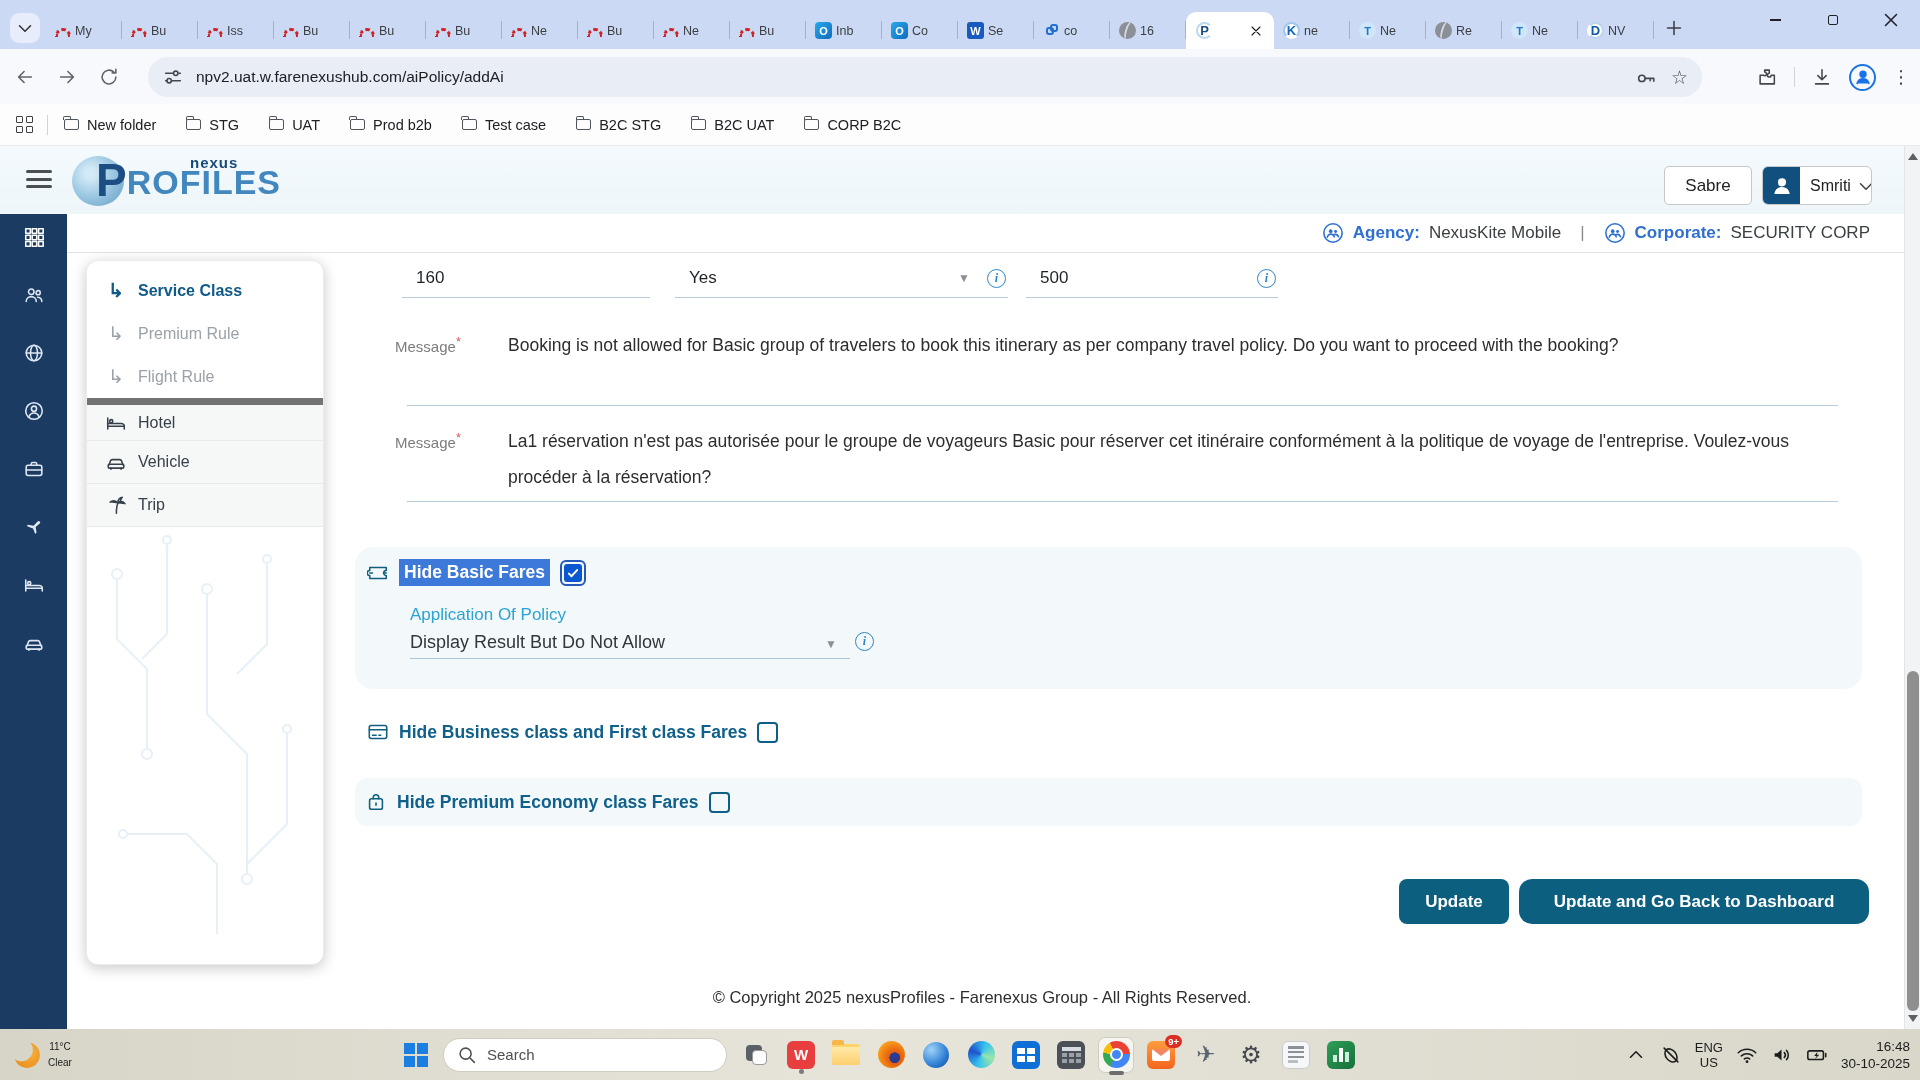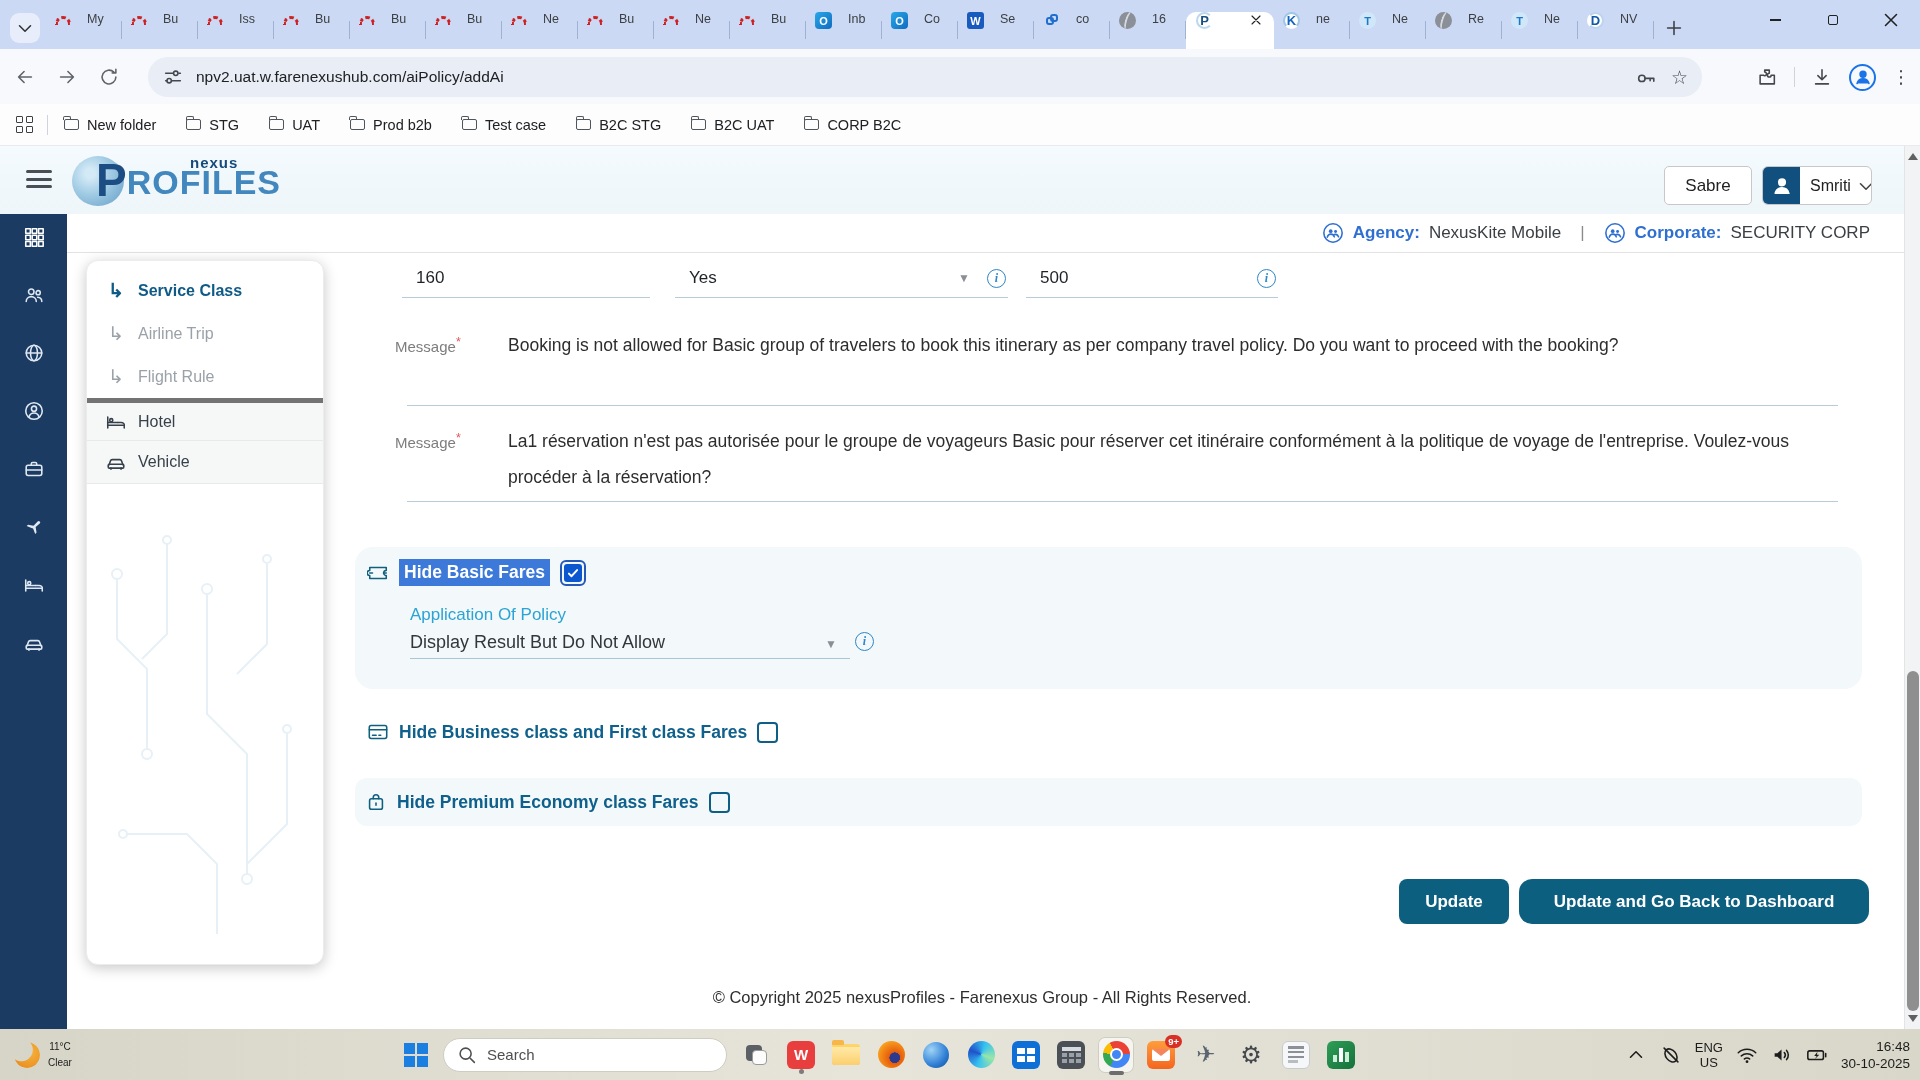--- a/index.html
+++ b/index.html
@@ -1,21 +1,21 @@
 <!DOCTYPE html>
 <html><head>
 <meta charset="utf-8">
 <style>
   * { margin:0; padding:0; box-sizing:border-box; }
   html,body { width:1920px; height:1080px; overflow:hidden; font-family:"Liberation Sans",sans-serif; background:#fff; }
 
   
   #tabstrip { position:absolute; left:0; top:0; width:1920px; height:49px; background:#ccd9f4; display:flex; align-items:flex-end; }
   #tab-search { width:30px; height:30px; margin:0 6px 6px 10px; border-radius:9px; background:#e7edfb; display:flex; align-items:center; justify-content:center; color:#333; }
-  .tab { height:37px; display:flex; gap:16px; padding:0 9px; font-size:12.5px; color:#3c4043; border-radius:10px 10px 0 0; position:relative; min-width:0; }
+  .tab { height:37px; display:flex; align-items:center; gap:4px; padding:0 9px; font-size:12.5px; color:#3c4043; border-radius:10px 10px 0 0; position:relative; min-width:0; }
   .tab.inactive { width:75px; }
   .tab.inactive + .tabsep { width:1px; height:18px; background:#9fb2d6; margin-bottom:10px; }
   .tab.active { width:88px; background:#fff; justify-content:space-between; padding:0 10px; }
   .tab .tlabel { overflow:hidden; white-space:nowrap; flex:1; }
   .tab-close { width:16px; height:16px; display:flex; align-items:center; justify-content:center; border-radius:8px; color:#202124; }
   #new-tab { width:28px; height:28px; margin:0 0 7px 6px; display:flex; align-items:center; justify-content:center; color:#3c4043; }
   #win-controls { margin-left:auto; display:flex; align-self:flex-start; height:40px; }
   .winbtn { width:58px; height:40px; display:flex; align-items:center; justify-content:center; color:#202124; }
   .win-min-glyph { width:11px; height:2px; background:#202124; }
   .win-max-glyph { width:10px; height:10px; border:1.6px solid #202124; border-radius:2px; }
@@ -81,21 +81,21 @@
   #rail { position:absolute; left:0; top:214px; width:67px; height:815px; background:#1b3b63; display:flex; flex-direction:column; align-items:center; padding-top:12px; gap:36px; }
   .rail-ic { color:#dfe8f2; display:flex; }
   .rail-ic:first-child { color:#ffffff; }
 
   
   #submenu-card { position:absolute; left:86px; top:260px; width:238px; height:705px; background:#fff; border:1px solid #ececec; border-radius:12px; box-shadow:0 3px 14px rgba(0,0,0,.22); overflow:hidden; padding-top:8px; }
   .sm-item { height:43px; display:flex; align-items:center; gap:11px; padding-left:18px; font-size:16px; position:relative; z-index:2; }
   .sm-item .glyph { font-size:19px; display:flex; width:22px; justify-content:center; }
   .sm-active { color:#0f5a87; font-weight:bold; }
   .sm-muted { color:#9aa1a8; }
-  .sm-row { color:#37414b; background:#f6f7f7; border-top:5px solid #737373; border-bottom:1px solid #e9e9e9; }
+  .sm-row { color:#37414b; background:#f6f7f7; border-top:7px solid #737373; border-bottom:1px solid #e9e9e9; }
   .sm-row + .sm-row { border-top:none;text-align:center; }
   #sm-watermark { position:absolute; left:0; bottom:0; z-index:1; opacity:.55; }
 
   
   #main { position:absolute; left:355px; top:253px; width:1549px; height:776px; background:#fff; }
   .u-field { position:absolute; height:40px; border-bottom:1.6px solid #b7ccd8; display:flex; align-items:center; padding-left:14px; font-size:17px; color:#1f2328; }
   .u-field .caret { position:absolute; right:38px; color:#8a8f95; font-size:12px; }
   .u-field .info { position:absolute; right:2px; }
   .info-ic { width:19px; height:19px; border:1.6px solid #2e86c8; border-radius:50%; color:#2e86c8; font-size:12px; font-style:italic; font-weight:bold; display:inline-flex; align-items:center; justify-content:center; font-family:"Liberation Serif",serif; }
   .msg-label { position:absolute; left:40px; font-size:15px; color:#7d7d7d; }
@@ -530,21 +530,21 @@
       <div class="sm-item sm-active">
         <span class="glyph">
           <span style="font-size:19px;line-height:1;">↳</span>
         </span>
         <span>Service Class</span>
       </div>
       <div class="sm-item sm-muted">
         <span class="glyph">
           <span style="font-size:19px;line-height:1;">↳</span>
         </span>
-        <span>Airline Trip</span>
+        <span>Premium Rule</span>
       </div>
       <div class="sm-item sm-muted">
         <span class="glyph">
           <span style="font-size:19px;line-height:1;">↳</span>
         </span>
         <span>Flight Rule</span>
       </div>
       <div class="sm-item sm-row">
         <span class="glyph">
           <svg width="22" height="22" viewBox="0 0 24 24" fill="none" stroke="currentColor" stroke-width="1.7" stroke-linecap="round" stroke-linejoin="round">
@@ -557,20 +557,31 @@
       </div>
       <div class="sm-item sm-row">
         <span class="glyph">
           <svg width="22" height="22" viewBox="0 0 24 24" fill="none" stroke="currentColor" stroke-width="1.7" stroke-linecap="round" stroke-linejoin="round">
             <path d="M4.5 15l1.4-4.2A2 2 0 0 1 7.8 9.4h8.4a2 2 0 0 1 1.9 1.4L19.5 15"></path>
             <rect x="3.5" y="14.5" width="17" height="4.2" rx="1.2"></rect>
             <path d="M6.5 18.7v1.3M17.5 18.7v1.3"></path>
           </svg>
         </span>
         <span>Vehicle</span>
+      </div>
+      <div class="sm-item sm-row">
+        <span class="glyph">
+          <svg width="22" height="22" viewBox="0 0 24 24" fill="none" stroke="currentColor" stroke-width="1.7" stroke-linecap="round" stroke-linejoin="round">
+            <path d="M12.5 21c-.2-5.5.3-8.5 1.7-11.5"></path>
+            <path d="M14 9.5C11 6.8 8 6.8 5.5 8.8c3-.6 5.2-.1 8.5.7z"></path>
+            <path d="M14 9.5c.2-3.8 2-5.3 4.8-5.9-1.5 1.6-2 3.1-2.4 5.2"></path>
+            <path d="M14 9.5c3-1.9 5.8-1.4 7.8 1-2.4-1-4.8-.6-7.8-1z"></path>
+          </svg>
+        </span>
+        <span>Trip</span>
       </div>
     </div>
   <svg id="sm-watermark" width="238" height="430" viewBox="0 0 238 430" fill="none" stroke="#d3e5f0" stroke-width="2">
     <circle cx="30" cy="40" r="5"></circle>
       <path d="M30 45v60l30 30v80"></path>
       <circle cx="60" cy="220" r="5"></circle>
     <path d="M80 10v90l-25 25"></path>
       <circle cx="80" cy="6" r="4"></circle>
     <path d="M120 60v120l40 40v120"></path>
       <circle cx="120" cy="55" r="5"></circle>

